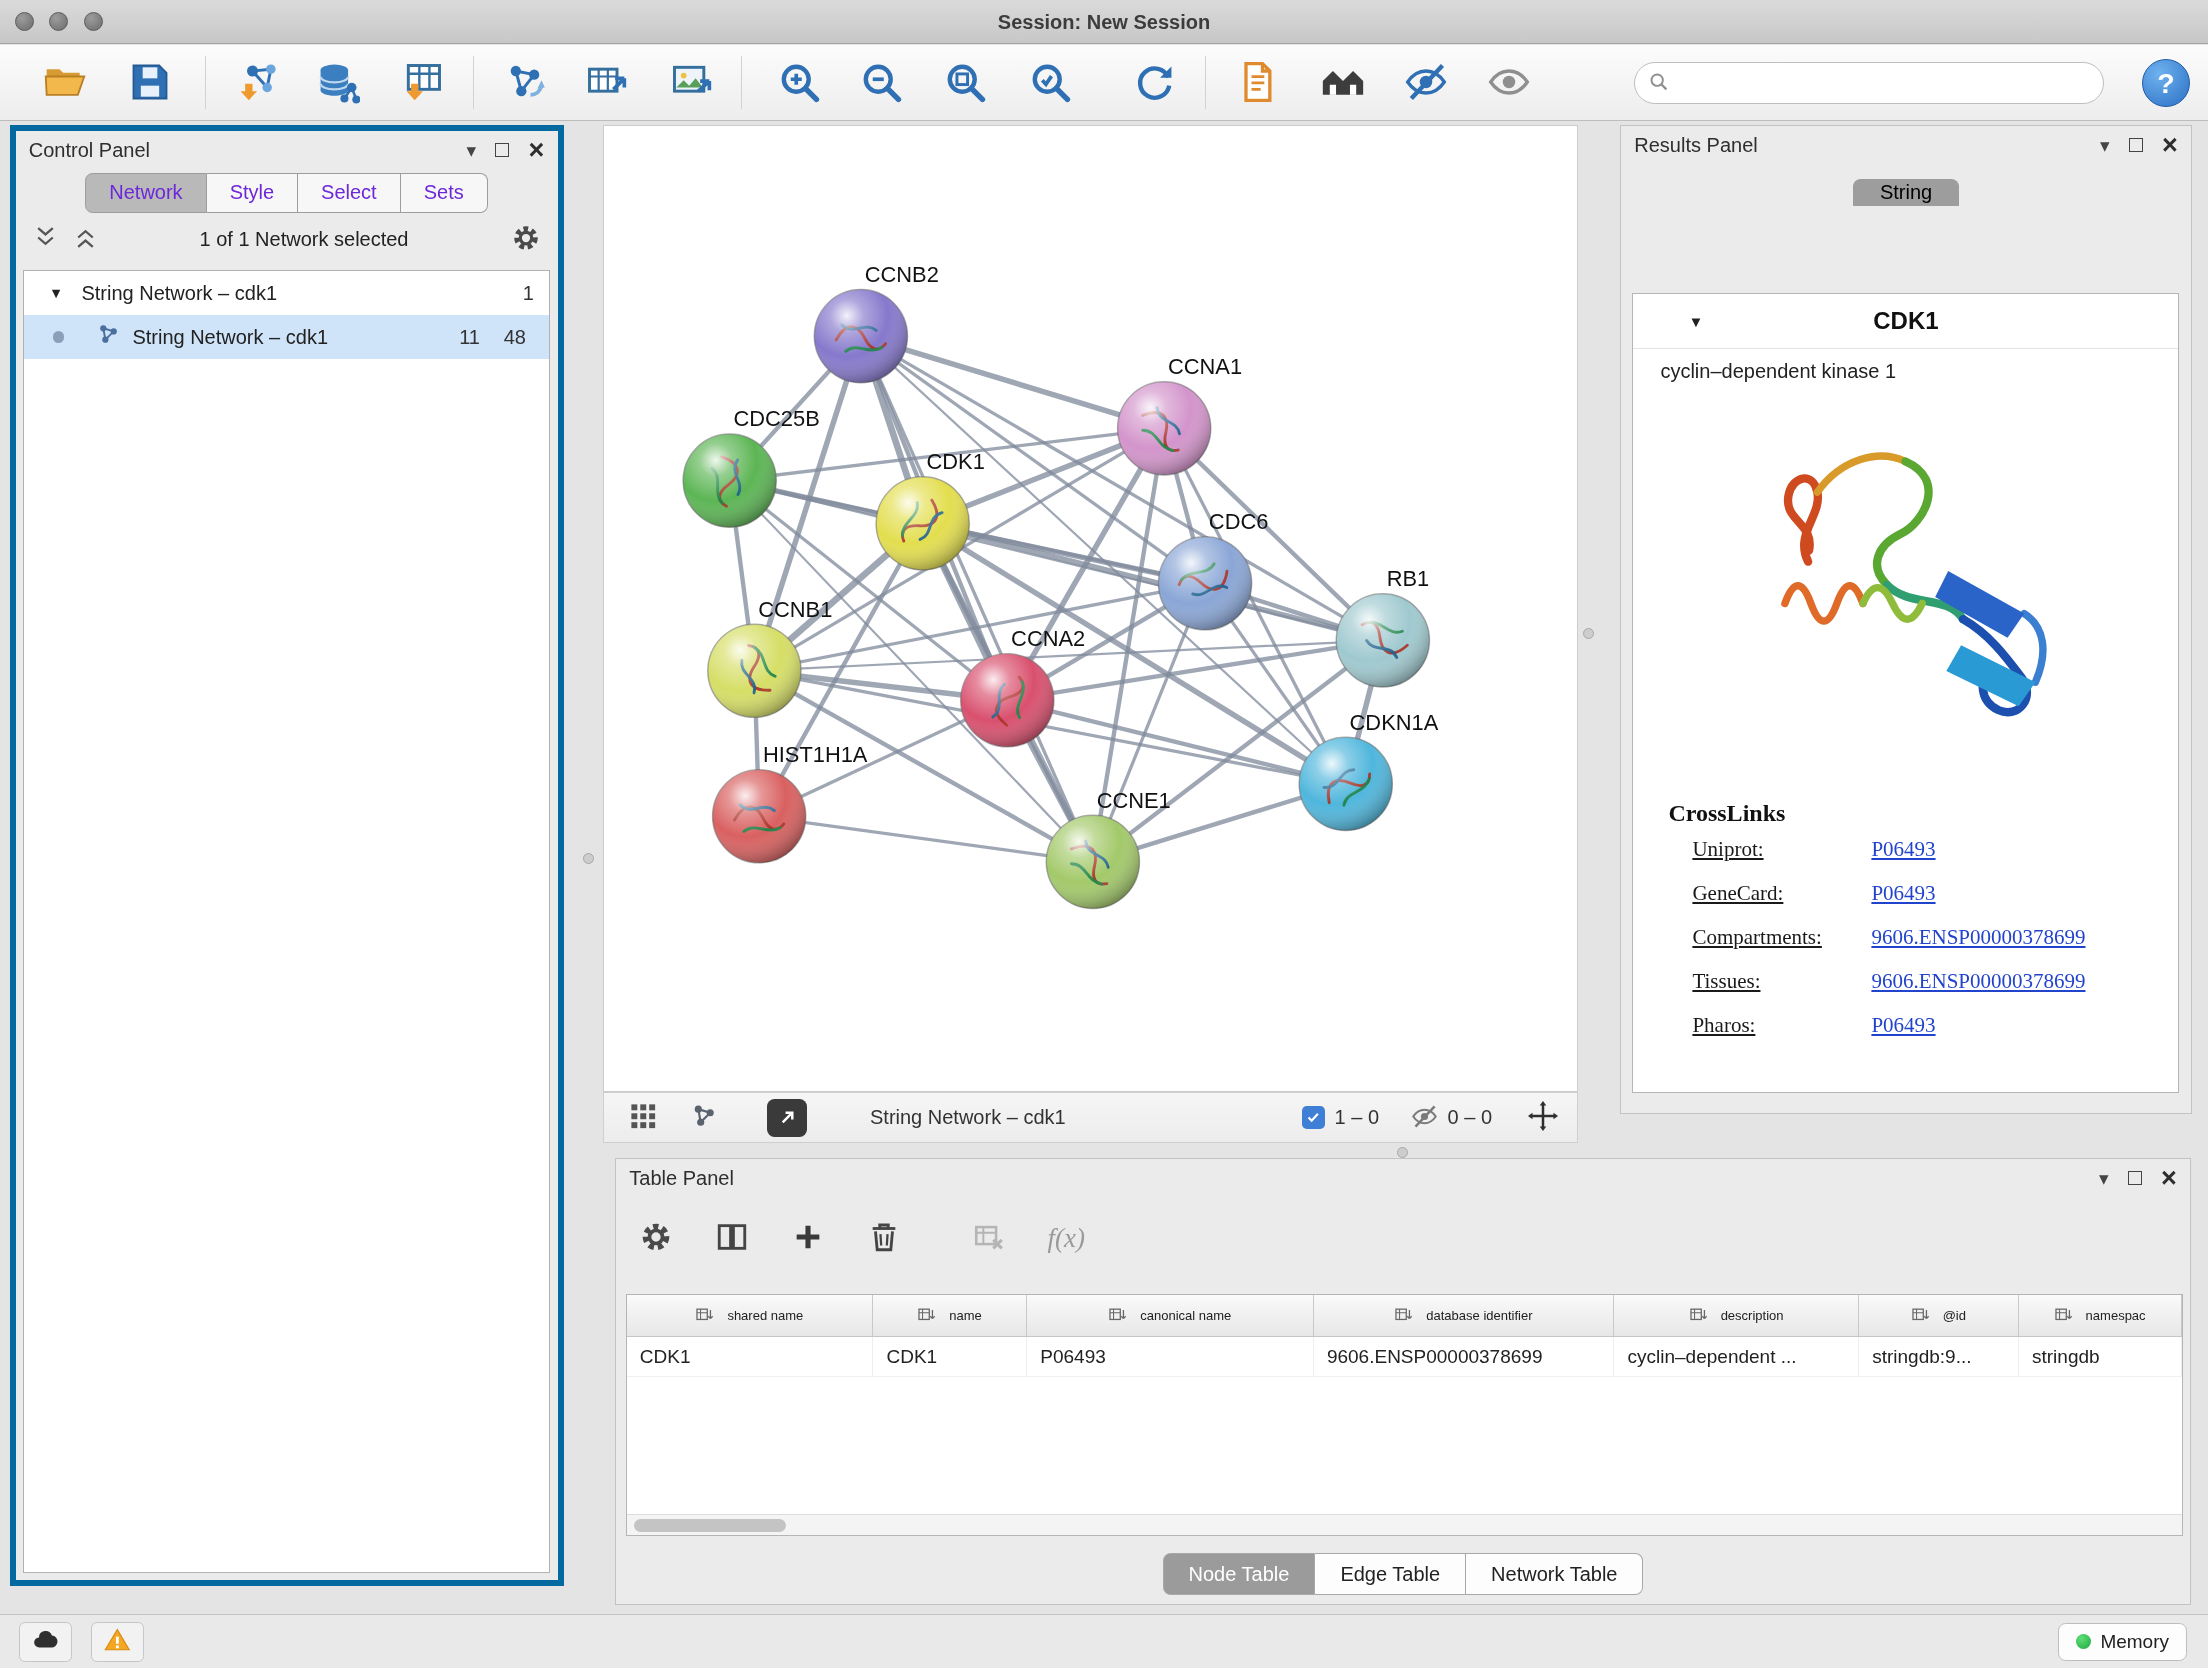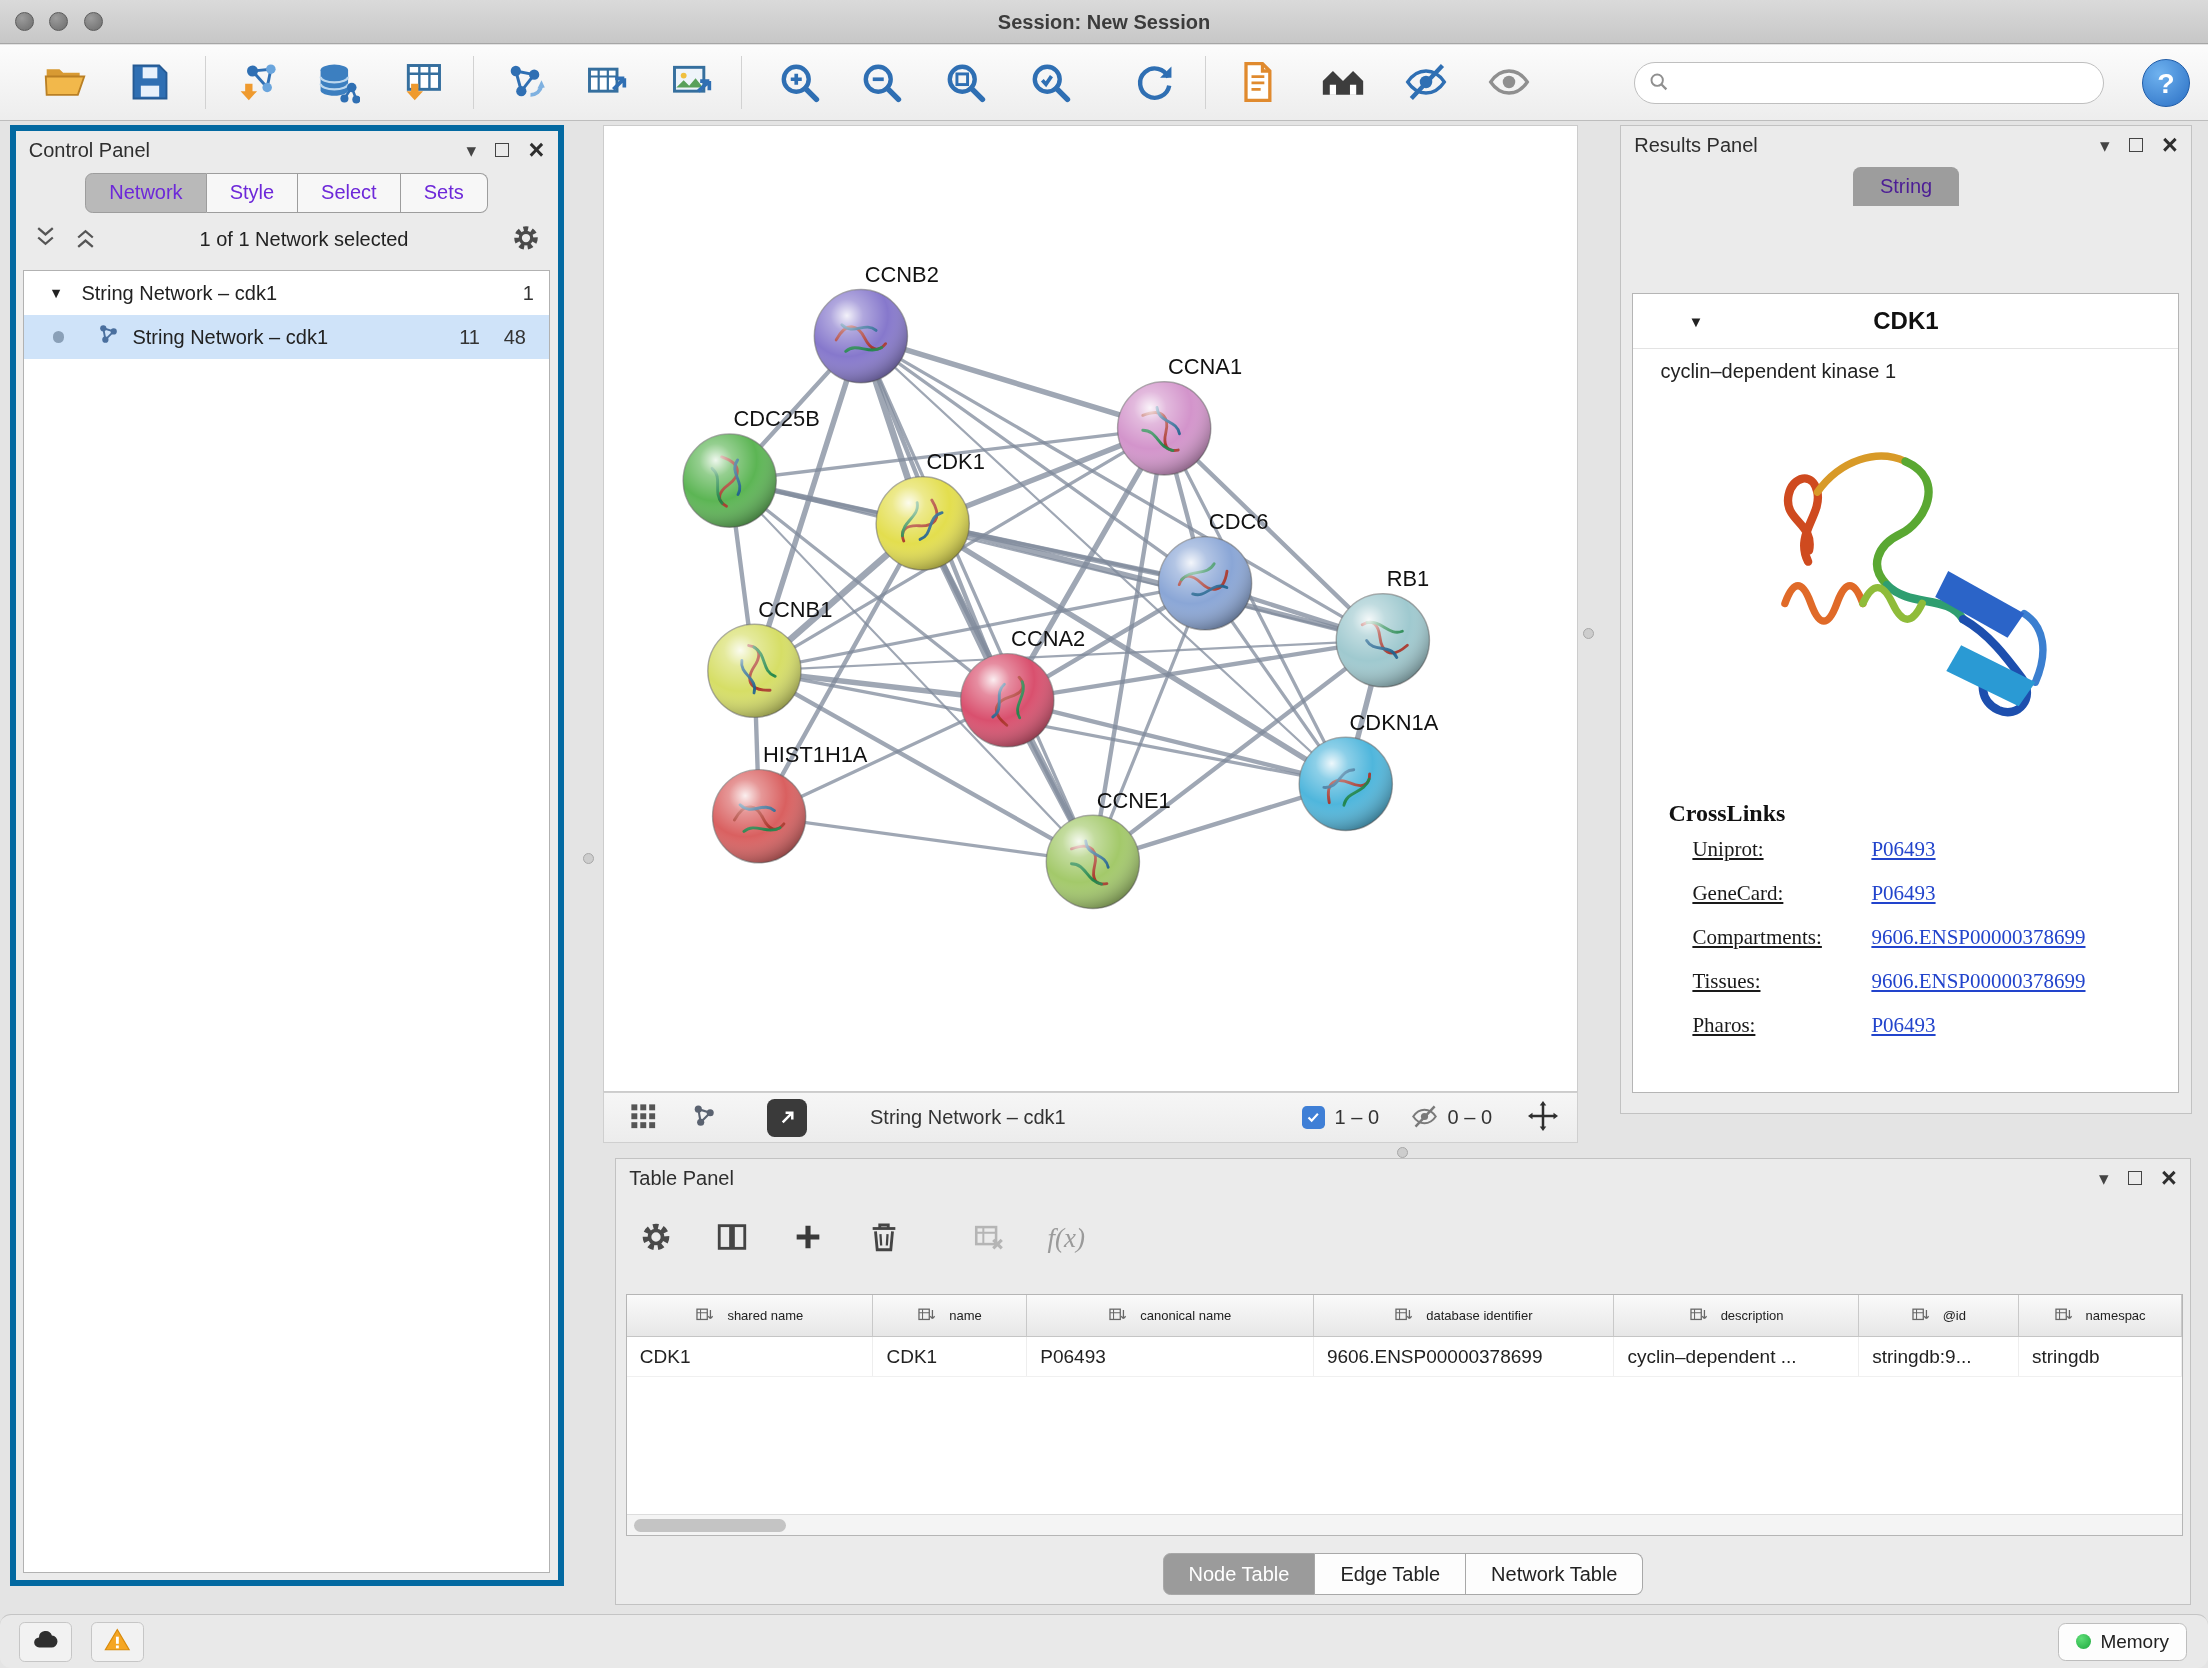--- a/index.html
+++ b/index.html
@@ -47,21 +47,21 @@
   
   .net-canvas{position:absolute;left:603px;top:125px;width:975px;height:967px;background:#fff;border:1px solid #cccccc;}
   .net-footer{position:absolute;left:603px;top:1092px;width:975px;height:51px;background:linear-gradient(#f6f6f6,#ececec);border:1px solid #cfcfcf;display:flex;align-items:center;padding:0 19px 0 25px;}
   .export-btn{width:40px;height:38px;background:#3a3a3a;border-radius:7.6px;display:flex;align-items:center;justify-content:center;}
   .chk{width:23px;height:23px;background:#3f7fd6;border-radius:4.8px;display:inline-flex;align-items:center;justify-content:center;}
   .nf-text{font-size:20px;color:#333;}
 
   
   .results-panel{position:absolute;left:1620px;top:125px;width:572px;height:989px;background:#ebebeb;border:1px solid #c2c2c2;}
   .string-pill-row{display:flex;justify-content:center;height:42px;align-items:flex-end;}
-  .string-pill{background:#9d9d9d;color:#4c1d95;font-size:20px;padding:8px 27px;border-radius:7.6px 7.6px 0 0;}
+  .string-pill{background:#9d9d9d;color:#000000;font-size:20px;padding:2px 27px;border-radius:7.6px 7.6px 0 0;}
   .rp-box1{position:absolute;left:11.4px;width:547px;top:93px;height:74px;border:1px solid #b5b5b5;display:flex;align-items:center;justify-content:center;gap:42px;background:#efefef;}
   .rp-btn{background:#fdfdfd;border:1px solid #ababab;border-radius:7.6px;font-size:20px;padding:8.6px 25px;color:#222;}
   .rp-box2{position:absolute;left:11.4px;width:547px;top:167px;height:800px;border:1px solid #b5b5b5;background:#fff;overflow:hidden;}
   .entry-head{position:relative;height:55px;border-bottom:1px solid #e3e3e3;display:flex;align-items:center;justify-content:center;}
   .entry-head .expander{position:absolute;left:55px;font-size:15px;color:#222;}
   .entry-gene{font-size:24px;font-weight:bold;color:#111;}
   .entry-desc{margin:11.4px 0 0 27px;font-size:20px;color:#222;}
   .protein-wrap{display:flex;justify-content:center;margin-top:21px;}
   .crosslinks{margin:25px 0 0 35px;font-family:"Liberation Serif",serif;}
   .cl-head{font-size:24px;font-weight:bold;color:#111;}
@@ -81,21 +81,21 @@
   .td{display:flex;align-items:center;padding-left:13.3px;border-right:1px solid #eeeeee;font-size:19px;color:#222;overflow:hidden;white-space:nowrap;}
   .hscroll{position:absolute;left:0;right:0;bottom:0;height:21px;background:#f4f4f4;border-top:1px solid #ddd;}
   .hthumb{position:absolute;left:7.6px;top:3.8px;width:152px;height:13.3px;border-radius:6.7px;background:#c4c4c4;}
   .bottom-tabs{position:absolute;left:0;right:0;top:394px;display:flex;justify-content:center;gap:0;}
   .bottom-tab{padding:8.6px 25px;font-size:20px;border:1px solid #a8a8a8;border-left:none;background:#fdfdfd;color:#222;}
   .bottom-tab:first-child{border-left:1px solid #a8a8a8;border-radius:7.6px 0 0 7.6px;}
   .bottom-tab:last-child{border-radius:0 7.6px 7.6px 0;}
   .bottom-tab.selected{background:#9b9b9b;color:#fff;}
 
   
-  .statusbar{position:absolute;left:0;right:0;top:1614px;height:54px;background:#e9e9e9;border-top:1px solid #c4c4c4;border-radius:11px;}
+  .statusbar{position:absolute;left:0;right:0;top:1614px;height:54px;background:#e9e9e9;border-top:1px solid #c4c4c4;}
   .sb-btn{position:absolute;top:6.7px;width:53px;height:40px;background:#f2f2f2;border:1px solid #c6c6c6;border-radius:5.7px;display:flex;align-items:center;justify-content:center;}
   .memory-btn{position:absolute;right:21px;top:7.6px;height:38px;padding:0 17px;background:#fdfdfd;border:1px solid #bdbdbd;border-radius:7.6px;display:flex;align-items:center;gap:9.5px;font-size:19px;color:#222;}
   .green-dot{width:15px;height:15px;border-radius:50%;background:radial-gradient(circle at 35% 30%,#5ede77,#1ea83e);}
   .split-dot{position:absolute;width:11.4px;height:11.4px;border-radius:50%;background:#cdcdcd;border:1px solid #a8a8a8;}
 </style>
 </head>
 <body>
 
 <div class="titlebar">
   <span class="traffic" style="left:15px"></span>

